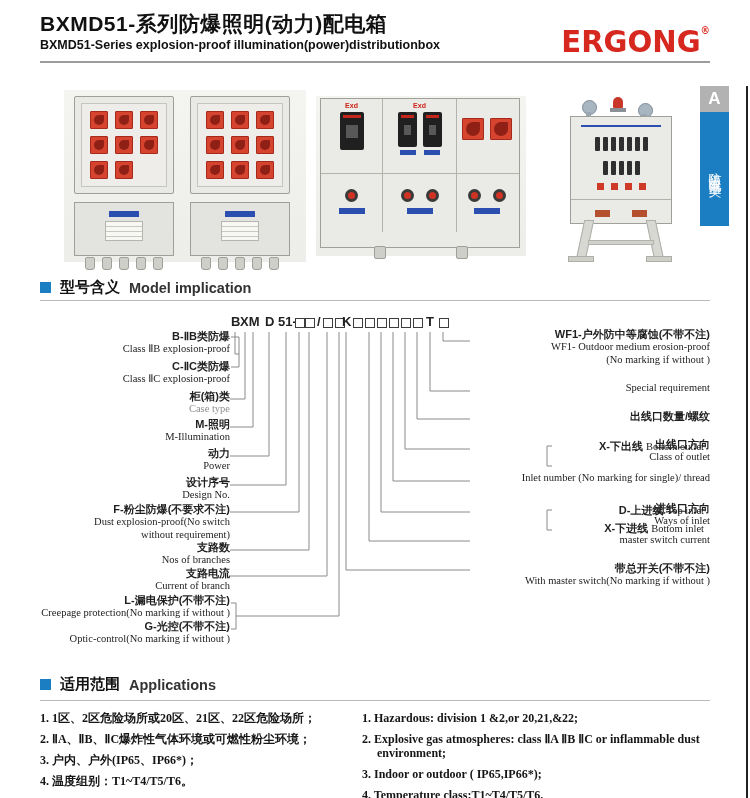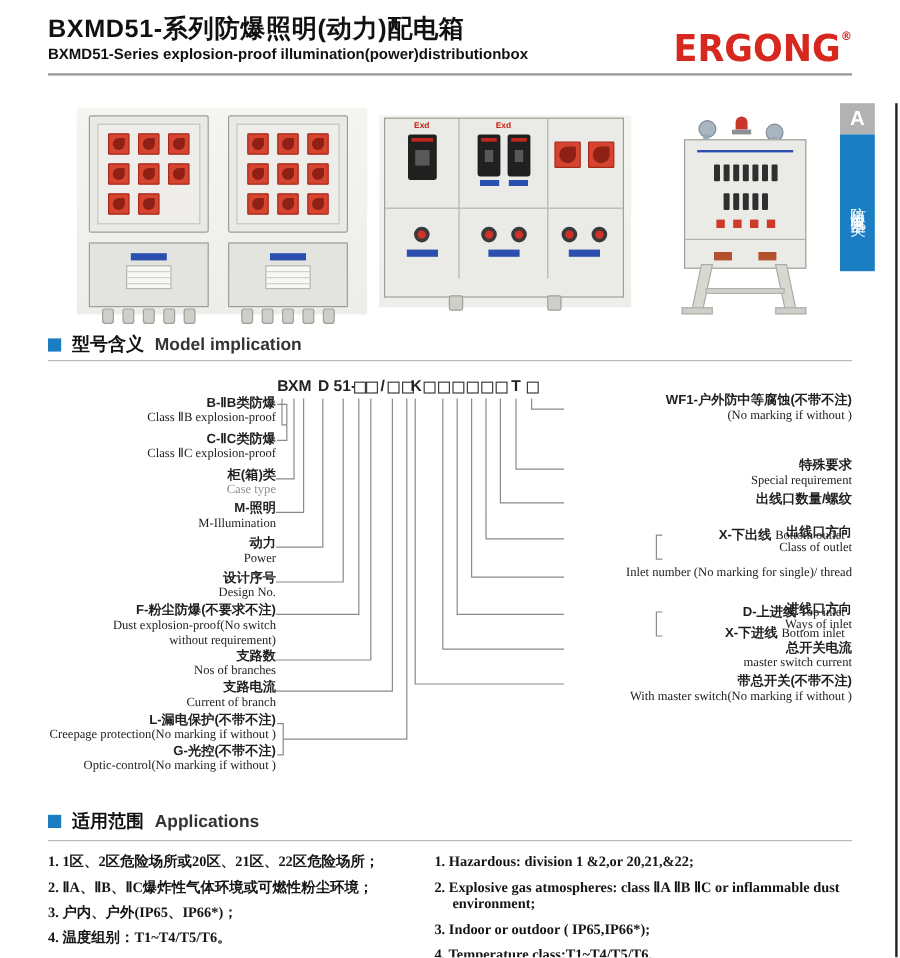--- a/index.html
+++ b/index.html
@@ -372,24 +372,24 @@
       <div class="azh">L-漏电保护(不带不注)</div>
         <div class="aen">Creepage protection(No marking  if without )</div>
     </div>
     <div class="ml" style="top:308px">
       <div class="azh">G-光控(不带不注)</div>
         <div class="aen">Optic-control(No marking  if without )</div>
     </div>
 
     <div class="mr" style="top:16px">
       <div class="azh">WF1-户外防中等腐蚀(不带不注)</div>
+        <div class="aen">WF1- Outdoor medium erosion-proof</div>
         <div class="aen">(No marking  if without )</div>
     </div>
     <div class="mr" style="top:70px">
-      <div class="azh">特殊要求</div>
         <div class="aen">Special requirement</div>
     </div>
     <div class="mr" style="top:98px">
       <div class="azh">出线口数量/螺纹</div>
     </div>
     <div class="mr" style="top:126px">
       <div class="azh">出线口方向</div>
         <div class="aen">Class of outlet</div>
       <div class="opts">
         <div class="opt-line"><span class="azh">X-下出线</span>&nbsp;<span class="aen">Bottom  outlet</span></div>
@@ -400,21 +400,20 @@
     </div>
     <div class="mr" style="top:190px">
       <div class="azh">进线口方向</div>
         <div class="aen">Ways of inlet</div>
       <div class="opts">
         <div class="opt-line"><span class="azh">D-上进线</span>&nbsp;<span class="aen">Top inlet</span></div>
         <div class="opt-line"><span class="azh">X-下进线</span>&nbsp;<span class="aen">Bottom  inlet</span></div>
       </div>
     </div>
     <div class="mr" style="top:222px">
-      <div class="azh">总开关电流</div>
         <div class="aen">master switch current</div>
     </div>
     <div class="mr" style="top:250px">
       <div class="azh">带总开关(不带不注)</div>
         <div class="aen">With master switch(No marking  if without )</div>
     </div>
   </div>
 
   <div class="sec" style="top:675px">
     <div class="bullet"></div>

